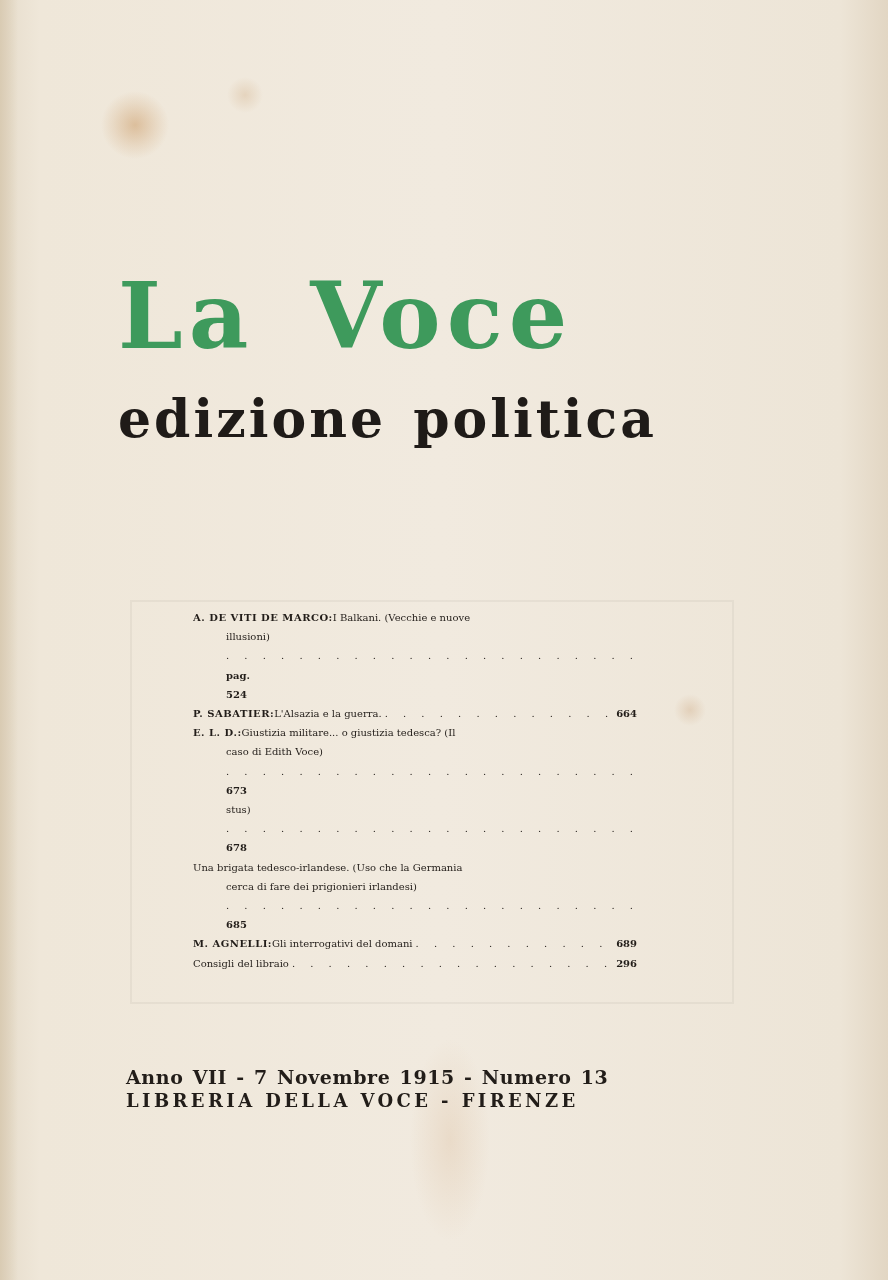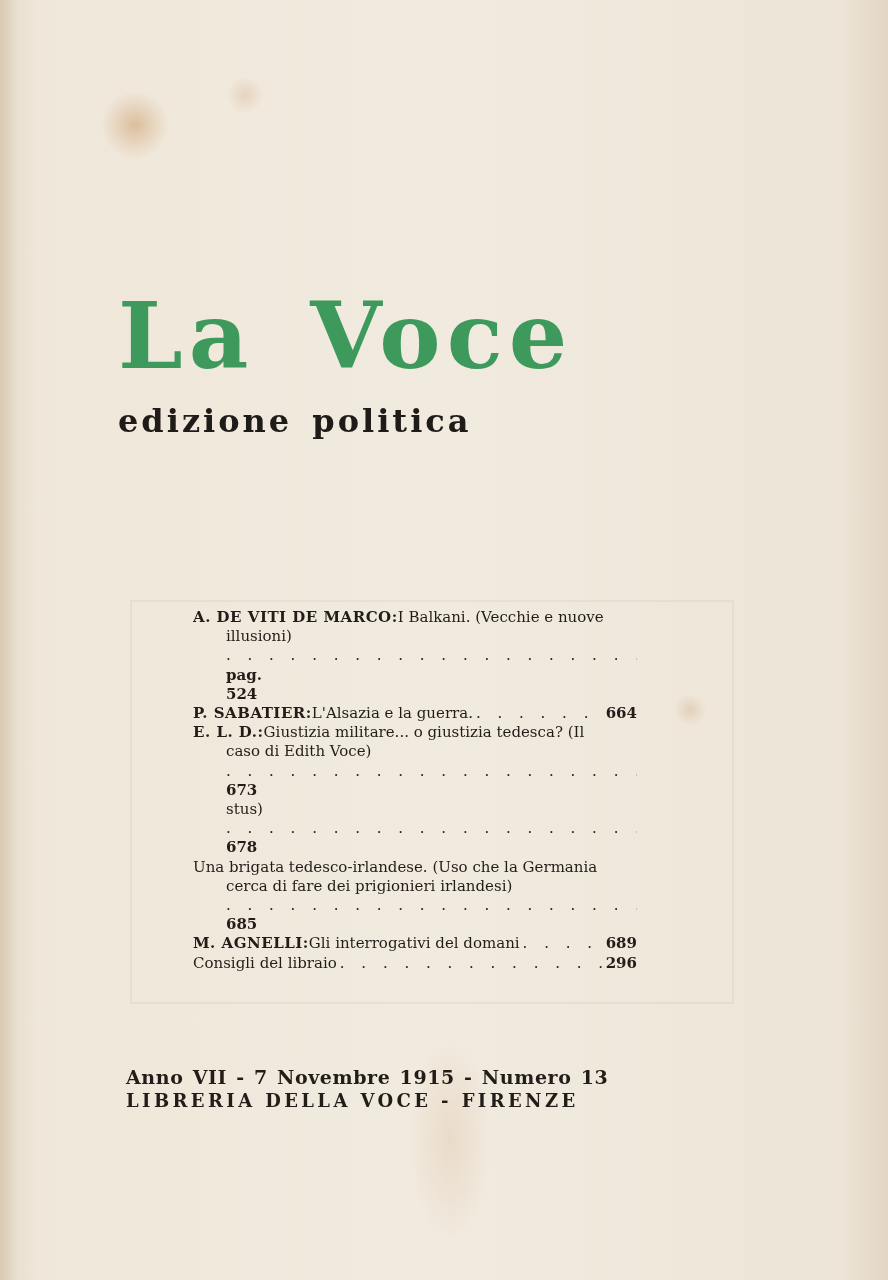--- a/index.html
+++ b/index.html
@@ -26,33 +26,32 @@
       position: absolute; left: 130px; top: 600px; width: 600px; height: 400px;
       border: 2px solid rgba(120,110,100,0.08);
     }
 
     .masthead {
       position: absolute; left: 118px; top: 270px;
       color: #3e9a5c;
       font-family: "DejaVu Serif", serif; font-weight: bold;
       font-size: 92px; letter-spacing: 6px; line-height: 1;
       word-spacing: 18px;
-      margin-top: 20px;
     }
     .edition {
-      position: absolute; left: 118px; top: 405px;
+      position: absolute; left: 118px; top: 393px;
       color: #1f1b18;
       font-family: "DejaVu Serif", serif; font-weight: bold;
-      font-size: 32px; letter-spacing: 3px; line-height: 1;
+      font-size: 52px; letter-spacing: 3px; line-height: 1;
       word-spacing: 6px;
     }
 
     .toc {
       position: absolute; left: 193px; top: 608px; width: 444px;
-      font-family: "DejaVu Serif", serif; font-size: 15px; color: #221d19;
+      font-family: "DejaVu Serif", serif; font-size: 10px; color: #221d19;
       line-height: 19.2px;
     }
     .toc-entry { position: relative; }
     .toc-line {
       display: flex; align-items: baseline; white-space: nowrap; overflow: hidden;
     }
     .toc-line.cont { padding-left: 30px; flex-direction: column; }
     .toc-author { font-weight: bold; letter-spacing: 0.5px; }
     .toc-leader {
       flex: 1; overflow: hidden; white-space: nowrap; margin: 0 3px;

